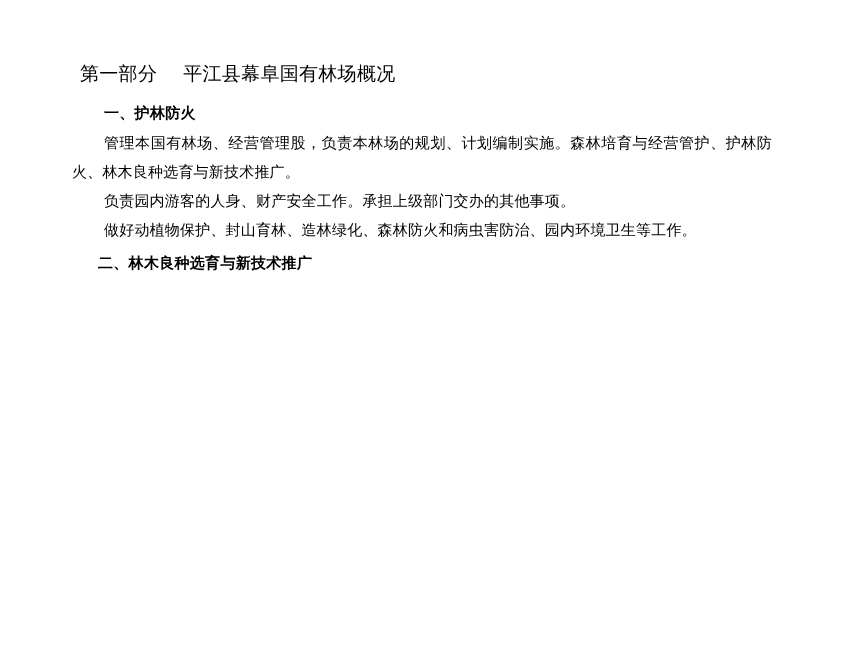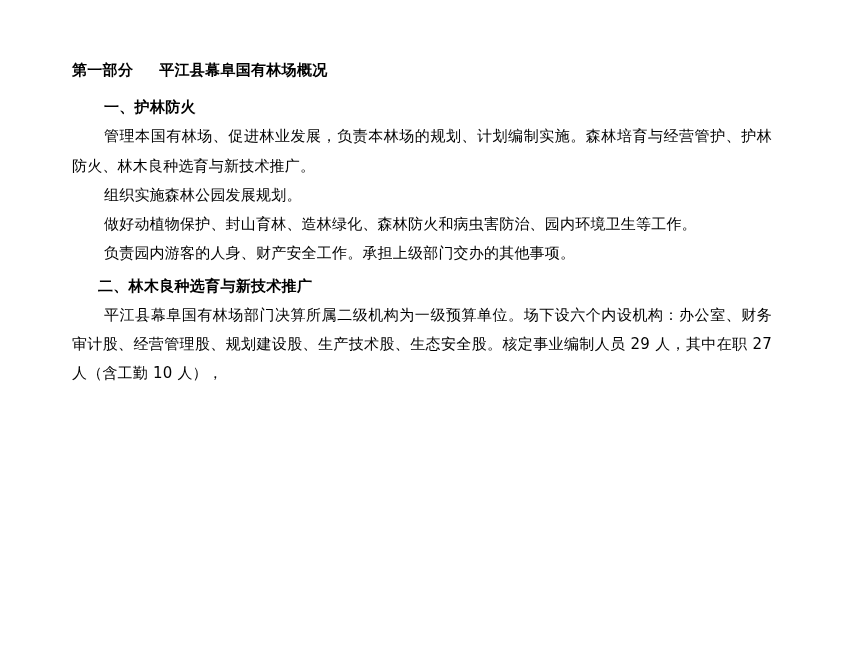--- a/index.html
+++ b/index.html
@@ -18,24 +18,24 @@
     position: relative;
     width: 844px;
     height: 652px;
     box-sizing: border-box;
     padding: 58px 72px 0 72px;
   }
   .doc-body {
     width: 700px;
   }
   .heading-1 {
-    font-size: 15px;
-    font-weight: bold;
+    font-size: 19px;
+    font-weight: normal;
     line-height: 1.6;
-    margin: 0 0 12px 0;
+    margin: 0 0 12px 8px;
     letter-spacing: 0.3px;
   }
   .heading-1 .gap {
     display: inline-block;
     width: 26px;
   }
   .heading-2 {
     font-size: 15px;
     font-weight: bold;
     line-height: 1.75;
@@ -67,25 +67,23 @@
 
 <div class="page">
   <div class="doc-body">
 
     <div class="heading-1">
       <span>第一部分</span><span class="gap"></span><span>平江县幕阜国有林场概况</span>
     </div>
 
     <div class="heading-2">一、护林防火</div>
 
-    <p class="para">管理本国有林场、促进林业发展，负责本林场的规划、计划编制实施。森林培育与经营管护、护林防火、林木良种选育与新技术推广。</p>
-    <p class="para nojustify">组织实施森林公园发展规划。</p>
+    <p class="para">管理本国有林场、经营管理股，负责本林场的规划、计划编制实施。森林培育与经营管护、护林防火、林木良种选育与新技术推广。</p>
+    <p class="para nojustify">负责园内游客的人身、财产安全工作。承担上级部门交办的其他事项。</p>
     <p class="para nojustify">做好动植物保护、封山育林、造林绿化、森林防火和病虫害防治、园内环境卫生等工作。</p>
-    <p class="para nojustify">负责园内游客的人身、财产安全工作。承担上级部门交办的其他事项。</p>
 
     <div class="spacer-sm"></div>
 
     <div class="heading-2 tight-indent">二、林木良种选育与新技术推广</div>
 
-    <p class="para">平江县幕阜国有林场部门决算所属二级机构为一级预算单位。场下设六个内设机构：办公室、财务审计股、经营管理股、规划建设股、生产技术股、生态安全股。核定事业编制人员 29 人，其中在职 27 人（含工勤 10 人），</p>
 
   </div>
 </div>
 
 </body></html>

